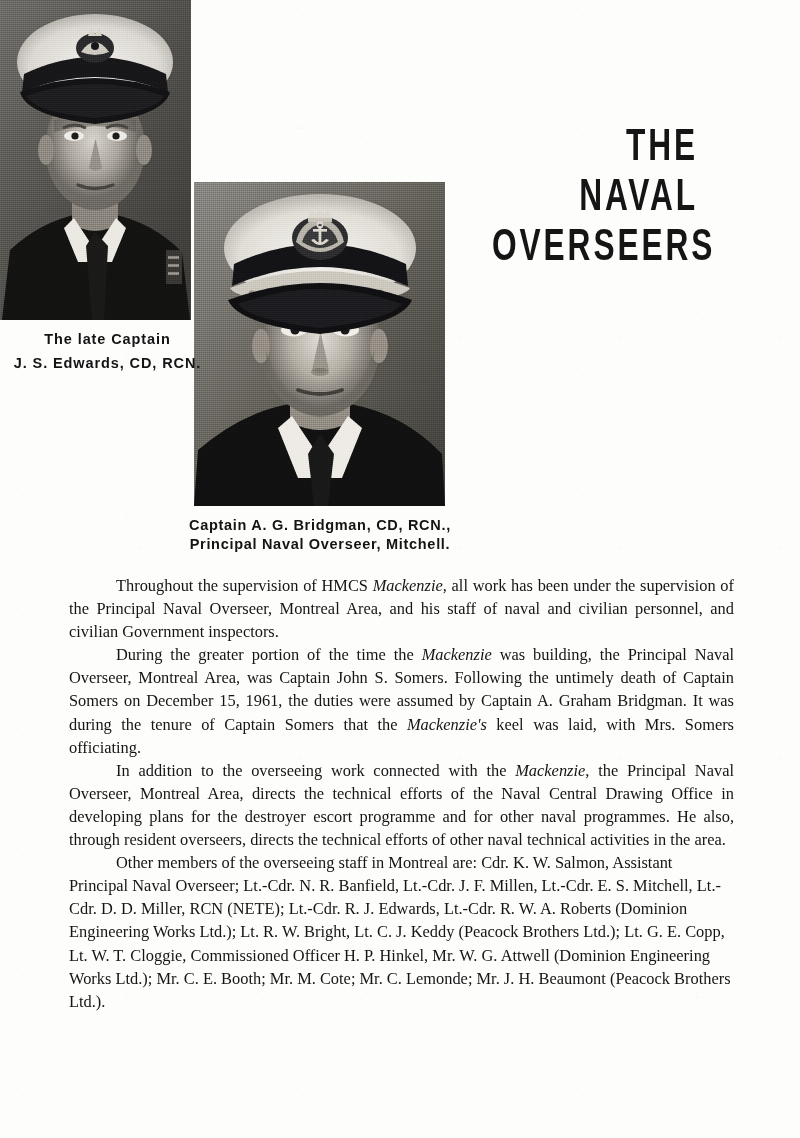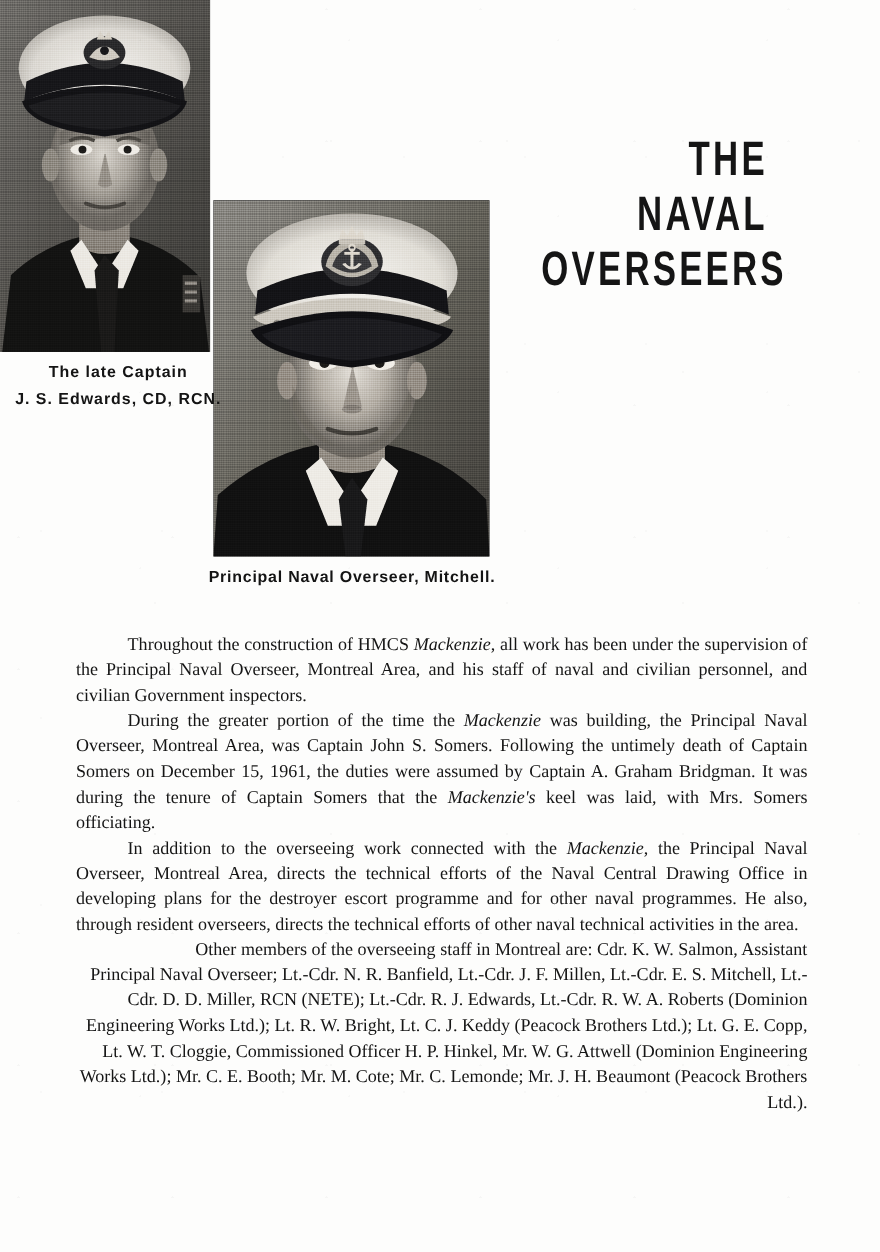--- a/index.html
+++ b/index.html
@@ -115,21 +115,21 @@
   #article-body p {
     margin: 0;
     text-indent: 47px;
     text-align: justify;
     font-size: 16.4px;
     line-height: 23.1px;
     color: #151515;
     font-family: "Liberation Serif", "DejaVu Serif", serif;
     -webkit-font-smoothing: none;
   }
-  #article-body p:last-child { text-align: right; }
+  #article-body p:last-child { text-align: left; }
   #article-body p i { font-style: italic; }
 </style>
 </head>
 <body>
 
 <div class="photo" id="photo-somers">
   <svg viewBox="0 0 191 320" preserveAspectRatio="none">
     <defs>
       <radialGradient id="sFace" cx="48%" cy="44%" r="46%">
         <stop offset="0%" stop-color="#d8d4cd"></stop>
@@ -295,23 +295,24 @@
   <span class="tline">NAVAL</span>
   <span class="tline">OVERSEERS</span>
 </div>
 
 <div class="caption" id="caption-somers">
   <span class="cline">The late Captain</span>
   <span class="cline">J. S. Edwards, CD, RCN.</span>
 </div>
 
 <div class="caption" id="caption-bridgman">
+  <span class="cline">Captain A. G. Bridgman, CD, RCN.,</span>
   <span class="cline">Principal Naval Overseer, Mitchell.</span>
 </div>
 
 <div id="article-body">
-  <p><span>Throughout the construction of HMCS </span><i>Mackenzie</i><span>, all work has been under the supervision of the Principal Naval Overseer, Montreal Area, and his staff of naval and civilian personnel, and civilian Government inspectors.</span></p>
+  <p><span>Throughout the supervision of HMCS </span><i>Mackenzie</i><span>, all work has been under the supervision of the Principal Naval Overseer, Montreal Area, and his staff of naval and civilian personnel, and civilian Government inspectors.</span></p>
   <p><span>During the greater portion of the time the </span><i>Mackenzie</i><span> was building, the Principal Naval Overseer, Montreal Area, was Captain John S. Somers. Following the untimely death of Captain Somers on December 15, 1961, the duties were assumed by Captain A. Graham Bridgman. It was during the tenure of Captain Somers that the </span><i>Mackenzie's</i><span> keel was laid, with Mrs. Somers officiating.</span></p>
   <p><span>In addition to the overseeing work connected with the </span><i>Mackenzie</i><span>, the Principal Naval Overseer, Montreal Area, directs the technical efforts of the Naval Central Drawing Office in developing plans for the destroyer escort programme and for other naval programmes. He also, through resident overseers, directs the technical efforts of other naval technical activities in the area.</span></p>
   <p><span>Other members of the overseeing staff in Montreal are: Cdr. K. W. Salmon, Assistant Principal Naval Overseer; Lt.-Cdr. N. R. Banfield, Lt.-Cdr. J. F. Millen, Lt.-Cdr. E. S. Mitchell, Lt.-Cdr. D. D. Miller, RCN (NETE); Lt.-Cdr. R. J. Edwards, Lt.-Cdr. R. W. A. Roberts (Dominion Engineering Works Ltd.); Lt. R. W. Bright, Lt. C. J. Keddy (Peacock Brothers Ltd.); Lt. G. E. Copp, Lt. W. T. Cloggie, Commissioned Officer H. P. Hinkel, Mr. W. G. Attwell (Dominion Engineering Works Ltd.); Mr. C. E. Booth; Mr. M. Cote; Mr. C. Lemonde; Mr. J. H. Beaumont (Peacock Brothers Ltd.).</span></p>
 </div>
 
 <div class="page-grain"></div>
 
 </body></html>

